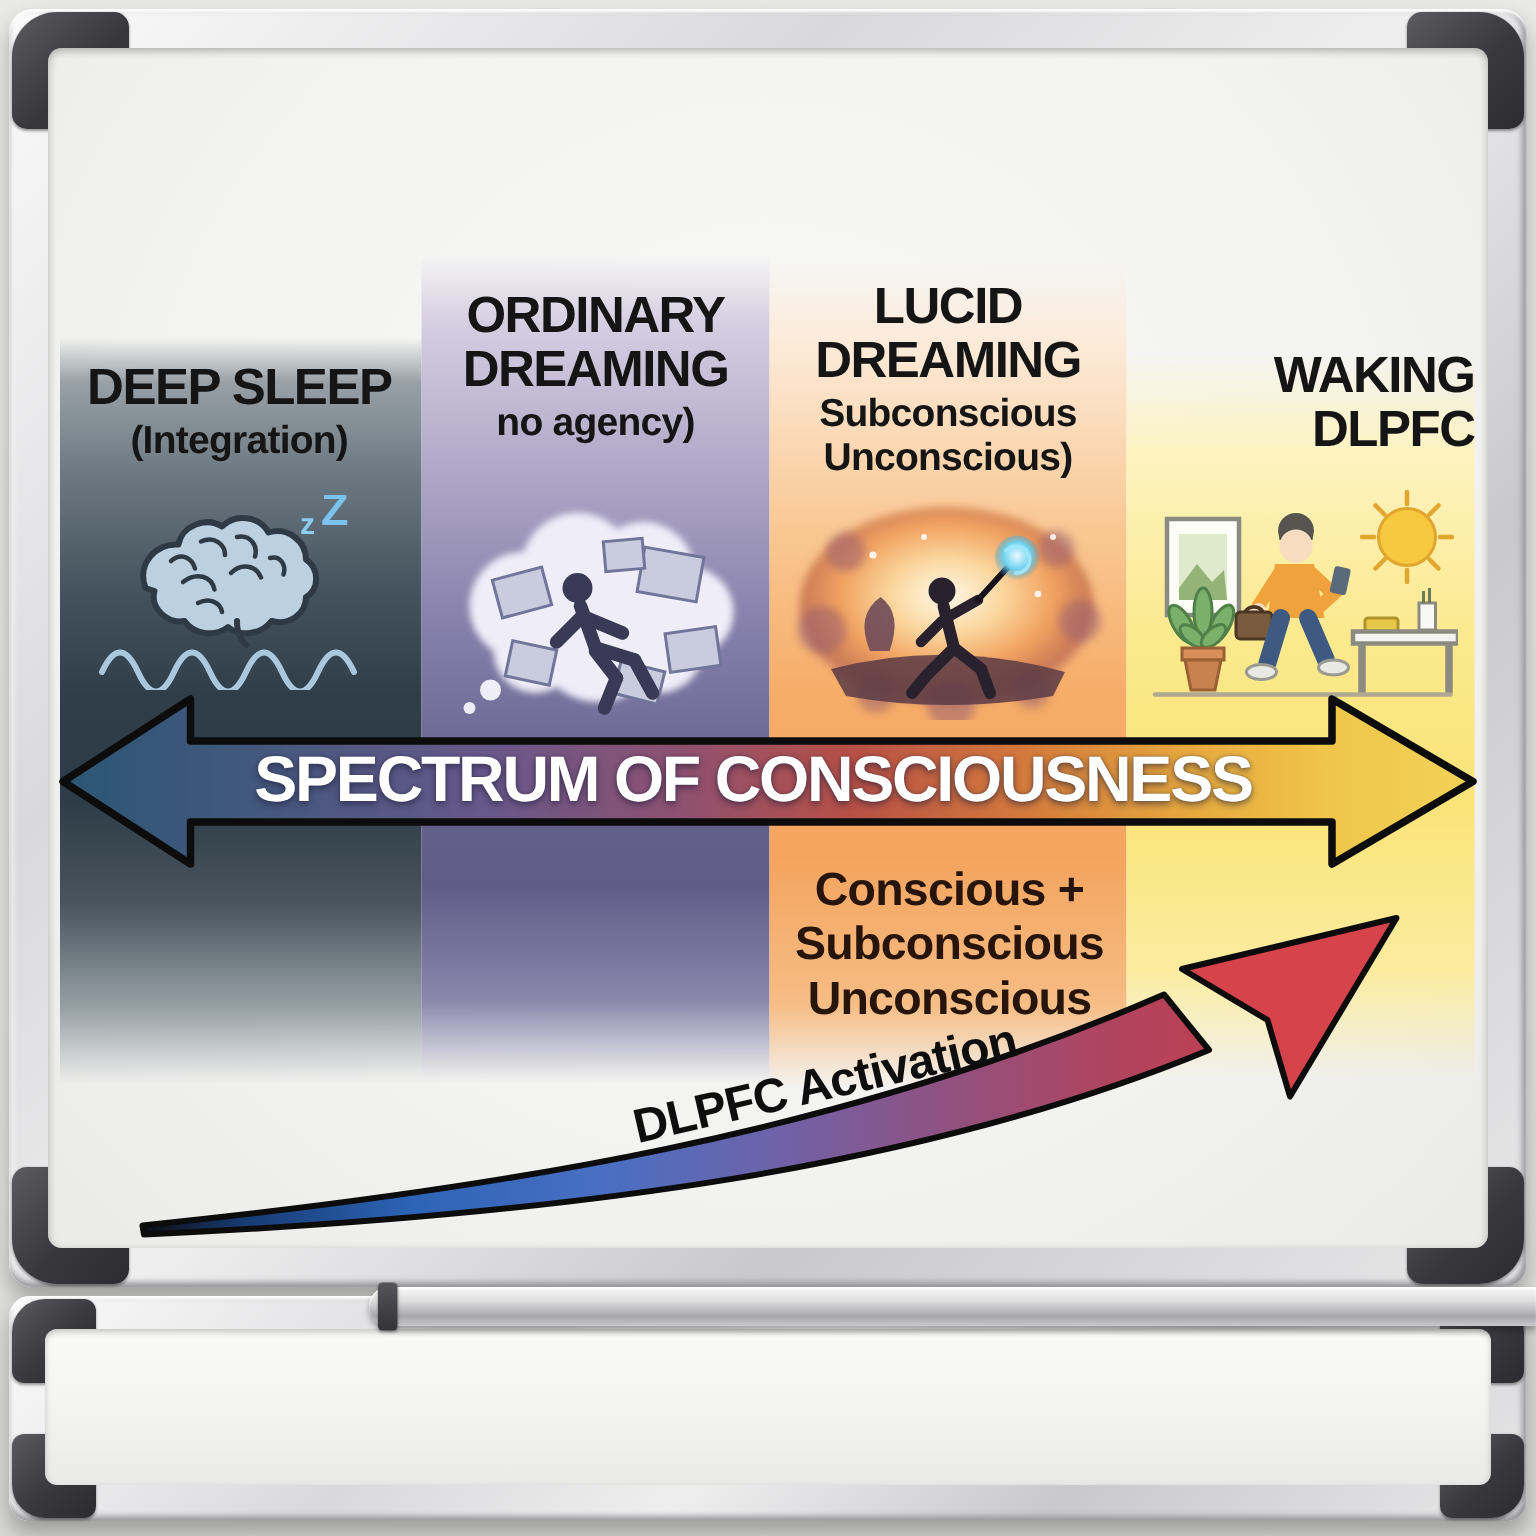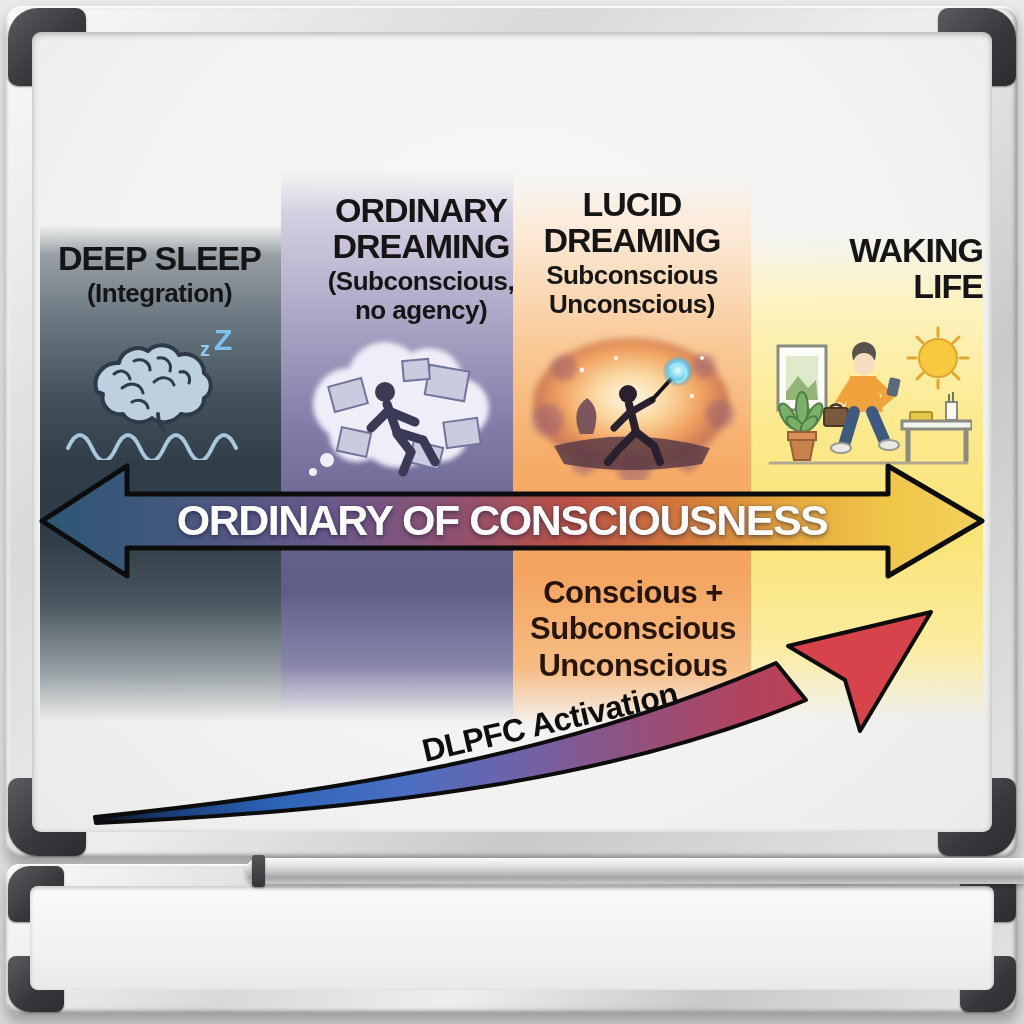--- a/index.html
+++ b/index.html
@@ -89,44 +89,43 @@
           rgba(254,248,240,0) 0%, #fcead8 10%, #f9c894 32%, #f6ad68 52%, #f4a45e 72%,
           #f6bd85 90%, rgba(250,240,230,0) 100%);"></div>
       <div class="colband" style="left:719px;top:203px;width:232px;height:485px;background:linear-gradient(180deg,
           rgba(253,247,215,0) 0%, #fdf3c0 14%, #fbe98c 40%, #fae478 62%, #fbeca0 85%,
           rgba(253,250,235,0) 100%);"></div>
 
       <div class="col-header" style="left:8px;top:208px;width:239px;">
         <div class="col-title">DEEP SLEEP</div>
         <div class="col-sub">(Integration)</div>
       </div>
-      <div class="col-header" style="left:249px;top:160px;width:232px;margin-left:24px;">
+      <div class="col-header" style="left:249px;top:160px;width:232px;">
         <div class="col-title">
           <div>ORDINARY</div>
           <div>DREAMING</div>
         </div>
         <div class="col-sub">
-          <div>(Subconscious,</div>
           <div>no agency)</div>
         </div>
       </div>
       <div class="col-header" style="left:481px;top:154px;width:238px;">
         <div class="col-title">
           <div>LUCID</div>
           <div>DREAMING</div>
         </div>
         <div class="col-sub">
           <div>Subconscious</div>
           <div>Unconscious)</div>
         </div>
       </div>
       <div class="col-header" style="left:719px;top:200px;width:232px;text-align:right;">
         <div class="col-title">
           <div>WAKING</div>
-          <div>LIFE</div>
+          <div>DLPFC</div>
         </div>
       </div>
 
       <svg class="icon-svg" style="left:30px;top:298px;" width="200" height="130" viewBox="0 0 200 130">
         <path d="M35,62
           c-6,-16 7,-30 22,-29 c2,-12 18,-19 29,-12 c9,-9 25,-7 31,4 c13,-4 25,6 25,18
           c9,6 9,20 0,25 c0,12 -12,19 -23,16 c-7,9 -21,11 -29,4 c-9,7 -23,5 -29,-4
           c-12,2 -23,-9 -20,-20 Z" fill="#bdd0e0" stroke="#2e3b46" stroke-width="4" stroke-linejoin="round"></path>
         <g fill="none" stroke="#2e3b46" stroke-width="3" stroke-linecap="round">
           <path d="M52,44 c7,-6 14,-2 16,5"></path>
@@ -308,21 +307,21 @@
               <stop offset=".66" stop-color="#91517f"></stop>
             <stop offset=".80" stop-color="#b2435c"></stop>
               <stop offset="1" stop-color="#cb3d4b"></stop>
           </linearGradient>
         </defs>
         <polygon points="10,489 95,434 95,462 856,462 856,434 950,489 856,544 856,516 95,516 95,544" fill="url(#specGrad)" stroke="#0c0c0c" stroke-width="5" stroke-linejoin="round"></polygon>
         <path d="M63,785 C298,761 528,725 744,631 L774,668 C583,747 348,778 64,791 Z" fill="url(#dlpfcGrad)" stroke="#0c0c0c" stroke-width="4" stroke-linejoin="round"></path>
         <polygon points="899,580 828,699 813,648 756,614" fill="#d6434a" stroke="#0c0c0c" stroke-width="4" stroke-linejoin="round"></polygon>
       </svg>
 
-      <div class="spectrum-label">ORDINARY OF CONSCIOUSNESS</div>
+      <div class="spectrum-label">SPECTRUM OF CONSCIOUSNESS</div>
 
       <div class="integration-note">
         <div>Conscious +</div>
         <div>Subconscious</div>
         <div>Unconscious</div>
       </div>
 
       <div class="dlpfc-label">DLPFC Activation</div>
     </div>
   </div>

